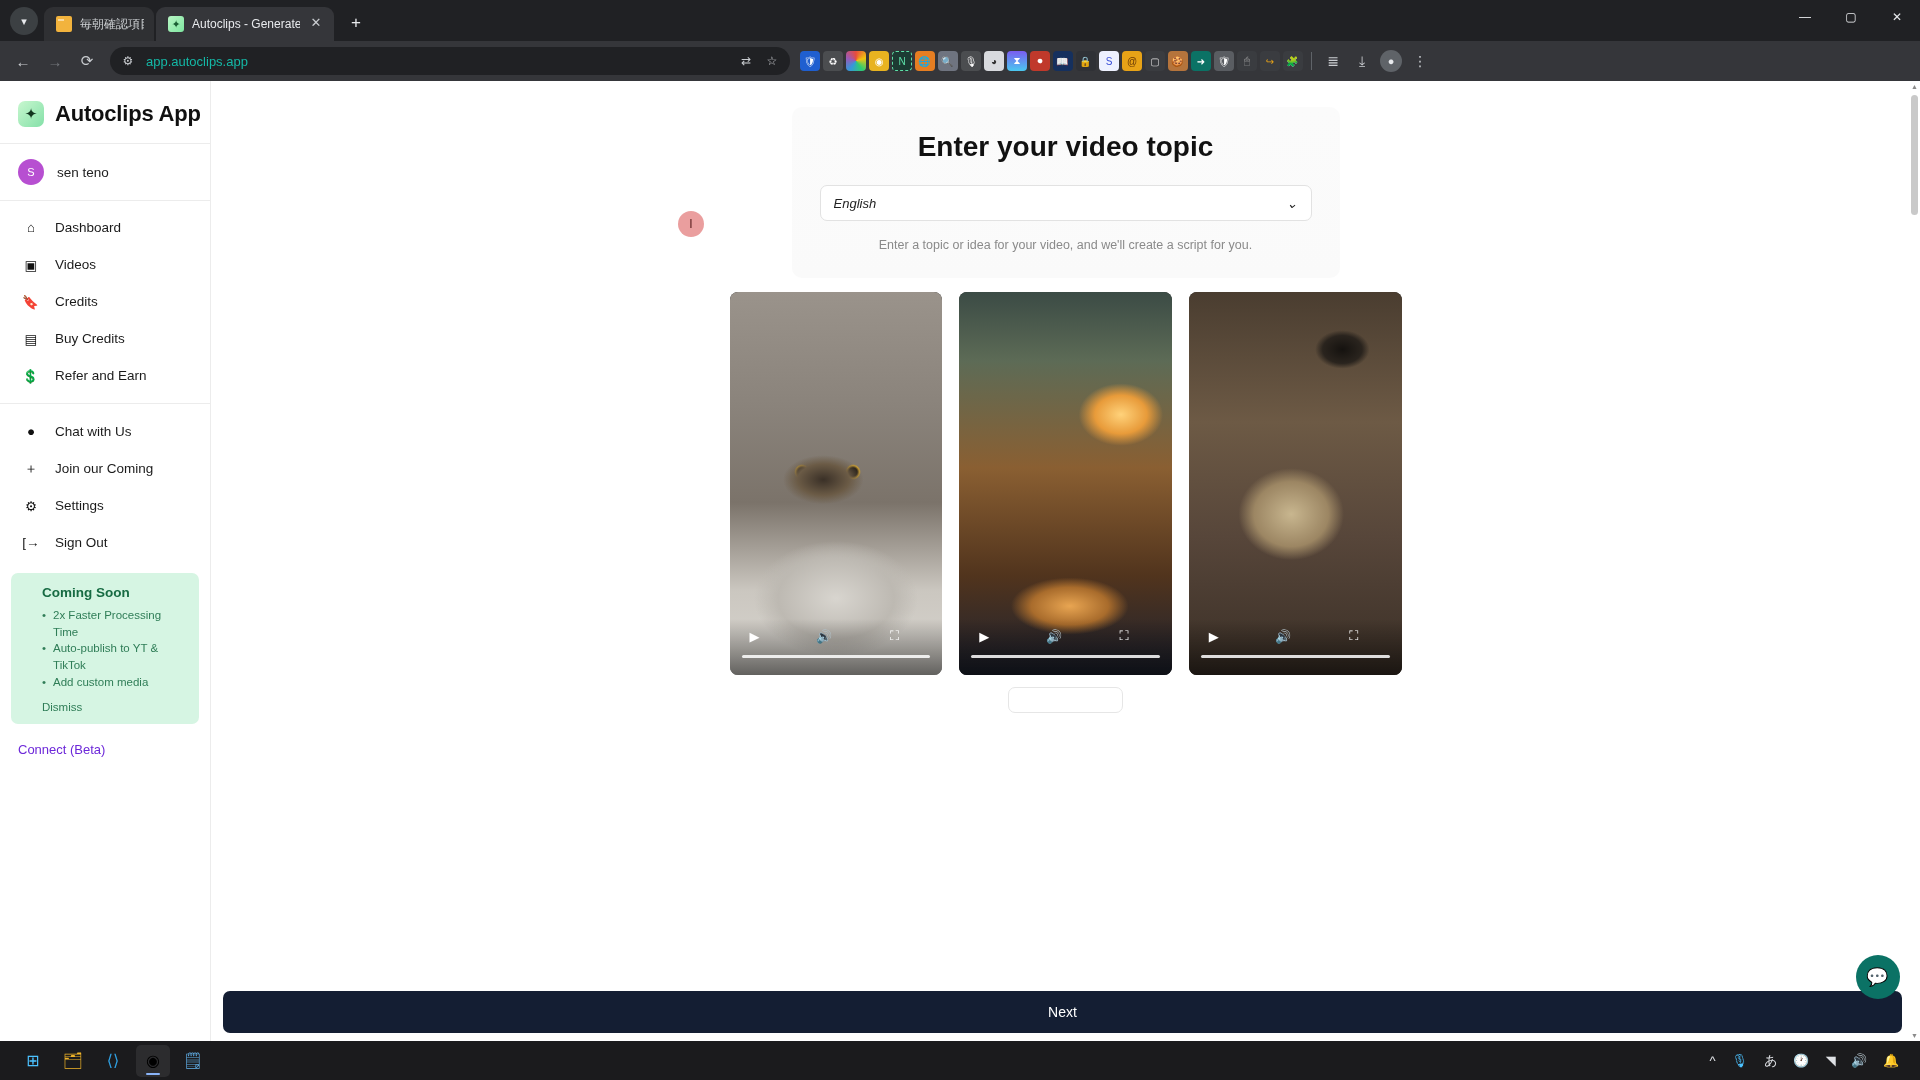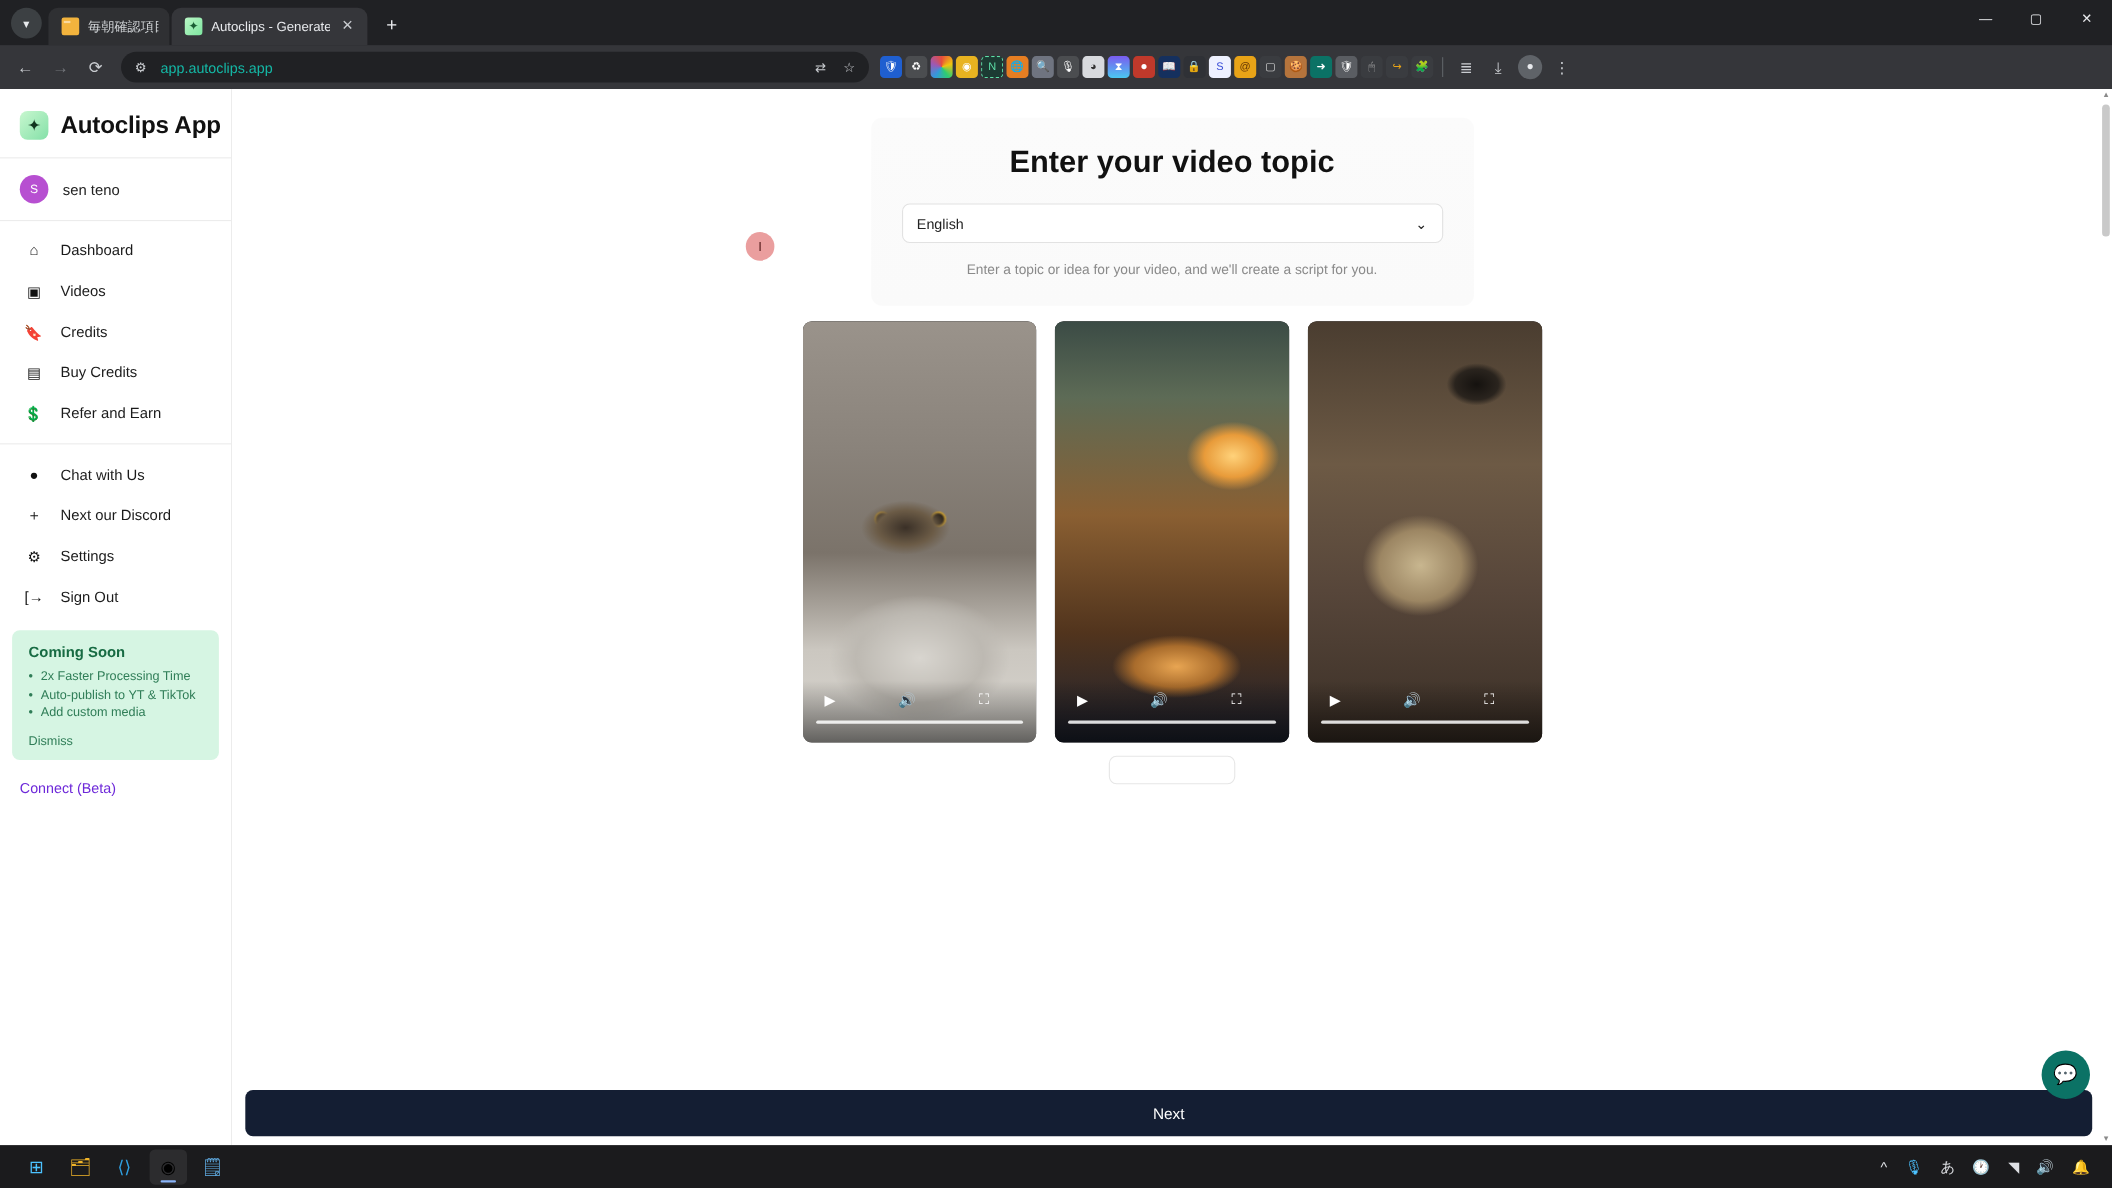--- a/index.html
+++ b/index.html
@@ -61,21 +61,21 @@
   .brand-name { font-size: 22px; font-weight: 700; color: #111; letter-spacing: -0.2px; }
   .divider { height: 1px; background: #ececec; }
   .user-row { display:flex; align-items:center; gap:13px; padding: 15px 0 15px 18px; }
   .avatar-u { width: 26px; height:26px; border-radius:50%; background:#b74fd1; color:#fff; font-size:11px; display:flex;align-items:center;justify-content:center; }
   .user-name { font-size: 13.5px; color:#222; }
   .nav { padding: 8px 0 0 0; }
   .nav-item { display:flex; align-items:center; gap: 15px; padding: 9.5px 0 9.5px 22px; font-size: 13.5px; color:#1b1b1b; }
   .nav-ico { width: 18px; height:18px; flex:0 0 auto; display:flex; align-items:center; justify-content:center; color:#111; }
   .nav-sep { height:1px; background:#ececec; margin: 9px 0; }
   .coming {
-    margin: 12px 11px 0 11px; background: #d6f5e3; border-radius: 7px; padding: 12px 13px 11px 15px;
+    margin: 12px 11px 0 11px; background: #d6f5e3; border-radius: 7px; padding: 12px 13px 11px 31px;
   }
   .coming-title { font-size: 13.5px; font-weight: 700; color:#176b43; margin-bottom: 7px; }
   .coming-li { font-size: 11.5px; color:#2f7d57; display:flex; gap:7px; line-height:1.45; }
   .coming-li .dot { color:#2f7d57; }
   .coming-dismiss { font-size: 11.5px; color:#2f7d57; margin-top: 11px; text-decoration: none; }
   .connect { font-size: 13px; color:#6d28d9; padding: 18px 0 0 18px; }
 
   
   .main { flex: 1 1 auto; position: relative; overflow: hidden; background:#fff; }
   .scrollarea { position:absolute; inset:0; padding-top: 26px; overflow: hidden; }
@@ -84,21 +84,21 @@
     padding: 24px 28px 26px 28px; text-align: center;
   }
   .card-title { font-size: 28px; font-weight: 700; color:#111; margin-bottom: 22px; }
   .topic-box {
     width: 100%; height: 134px; border: 2px solid #111; border-radius: 7px; background:#fff;
     text-align: left; padding: 14px 14px; font-size: 13.5px; color:#3a3a3a; line-height:1.5;
     outline: 3px solid rgba(100,160,180,.35); outline-offset: -4px;
   }
   .lang-select {
     width:100%; height: 36px; margin-top: 18px; border:1px solid #e2e2e2; border-radius:7px; background:#fff;
-    display:flex; align-items:center; justify-content:space-between; padding: 0 13px; font-size:13px; color:#222;
+    display:flex; align-items:center; justify-content:space-between; padding: 0 13px; font-size:13px; color:#222;font-style:italic;
   }
   .hint { font-size: 12.5px; color:#8a8a8a; margin-top: 17px; }
   .recent-title { width: 672px; margin: 22px auto 0 auto; font-size: 16.5px; font-weight: 700; color:#111; }
   .vid-grid { width: 672px; margin: 14px auto 0 auto; display:flex; gap: 17px; }
   .vid { width: 213px; height: 383px; border-radius: 8px; overflow:hidden; position:relative; background:#222; }
   .vid-art { position:absolute; inset:0; }
   .vid-ctrls { position:absolute; left:0; right:0; bottom:0; height: 56px; background: linear-gradient(transparent,rgba(0,0,0,.55)); }
   .vid-btns { display:flex; align-items:center; height:34px; padding: 0 10px; gap: 0; color:#fff; }
   .vc { flex: 0 0 auto; display:flex; align-items:center; justify-content:center; font-size: 13px; color:#fff; }
   .vc.play { width: 30px; }
@@ -243,21 +243,21 @@
         </div>
 
         <div class="nav-sep"></div>
 
         <div class="nav-item">
           <span class="nav-ico">●</span>
           <span>Chat with Us</span>
         </div>
         <div class="nav-item">
           <span class="nav-ico">＋</span>
-          <span>Next our Discord</span>
+          <span>Join our Coming</span>
         </div>
         <div class="nav-item">
           <span class="nav-ico">⚙</span>
           <span>Settings</span>
         </div>
         <div class="nav-item">
           <span class="nav-ico">[→</span>
           <span>Sign Out</span>
         </div>
       </div>

